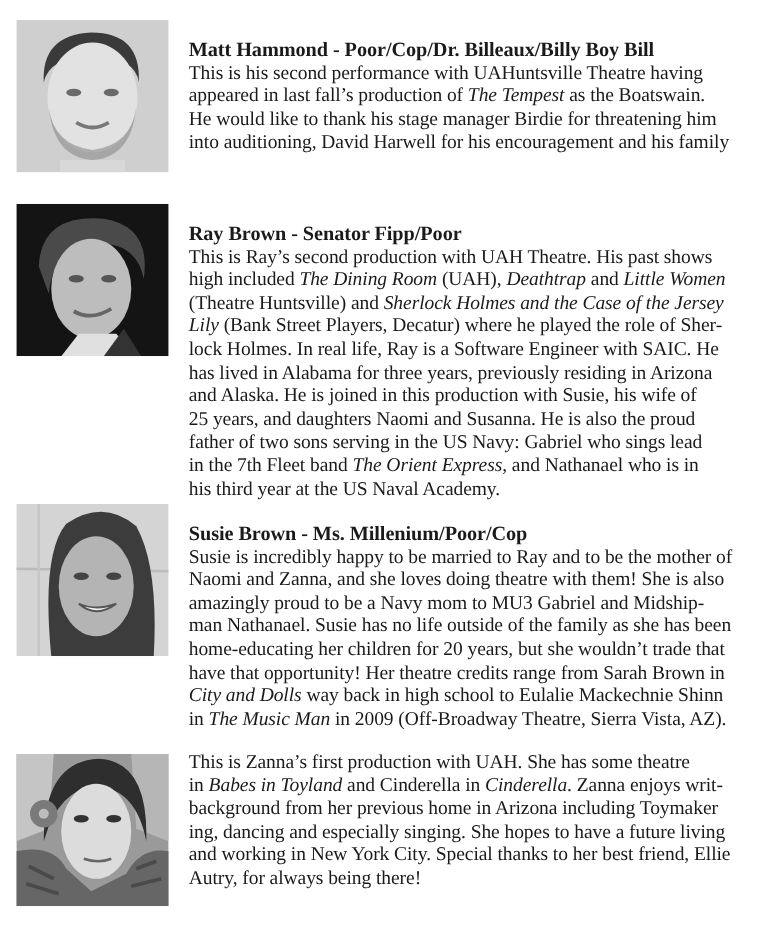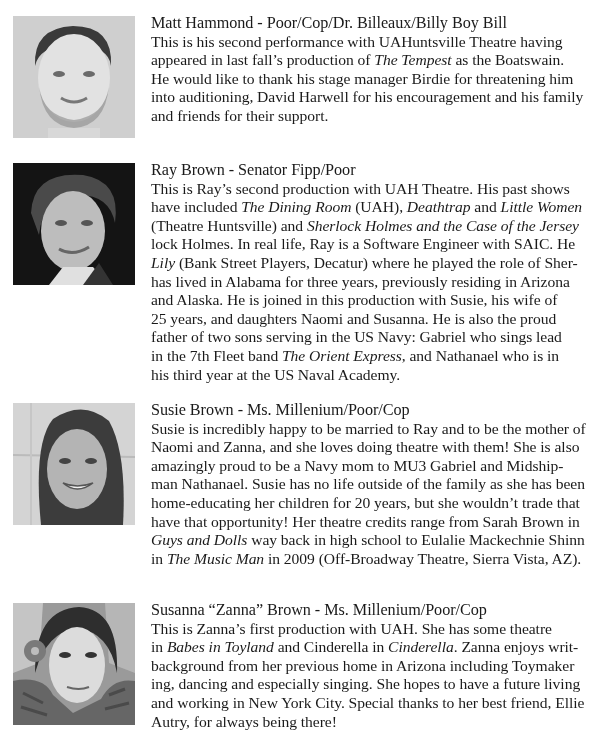--- a/index.html
+++ b/index.html
@@ -2,21 +2,21 @@
 <html><head>
 <meta charset="utf-8">
 <style>
   html, body { margin: 0; padding: 0; background: #ffffff; }
   body { width: 607px; height: 746px; position: relative; overflow: hidden;
          font-family: "Liberation Serif", "DejaVu Serif", serif; color: #1a1a1a; }
   .bio { position: absolute; left: 0; width: 607px; }
   .photo { position: absolute; left: 13px; width: 122px; height: 122px; overflow: hidden; }
   .photo svg { display: block; width: 122px; height: 122px; }
   .text { position: absolute; left: 151px; width: 452px; font-size: 15.6px; line-height: 18.6px; letter-spacing: -0.05px; }
-  .name { font-weight: normal; font-size: 16.2px; display: block; }
+  .name { font-weight: bold; font-size: 16.2px; display: block; margin-top: 17px; }
   .line { display: block; white-space: nowrap; }
   .line i { font-style: italic; font-family: Liberation Serif, serif; }
 </style>
 </head>
 <body>
 
 <div class="bio">
   <div class="photo" style="top:16px;">
     <svg viewBox="0 0 122 122">
       <rect width="122" height="122" fill="#cfcfcf"></rect>
@@ -29,21 +29,20 @@
       <rect x="35" y="112" width="52" height="10" fill="#d8d8d8"></rect>
     </svg>
   </div>
   <div class="text" style="top:14px;">
     <span class="name">Matt Hammond - Poor/Cop/Dr. Billeaux/Billy Boy Bill</span>
     <div>
         <span class="line"><span>This is his second performance with UAHuntsville Theatre having</span></span>
         <span class="line"><span>appeared in last fall’s production of </span><i>The Tempest</i><span> as the Boatswain.</span></span>
         <span class="line"><span>He would like to thank his stage manager Birdie for threatening him</span></span>
         <span class="line"><span>into auditioning, David Harwell for his encouragement and his family</span></span>
-        <span class="line"><span>and friends for their support.</span></span>
       </div>
   </div>
 </div>
 
 <div class="bio">
   <div class="photo" style="top:163px;">
     <svg viewBox="0 0 122 122">
       <rect width="122" height="122" fill="#141414"></rect>
       <path d="M18 50 Q20 8 70 12 Q108 18 102 60 Q96 30 62 32 Q30 34 26 72Z" fill="#4a4a4a"></path>
       <ellipse cx="60" cy="68" rx="32" ry="40" fill="#bdbdbd"></ellipse>
@@ -51,24 +50,24 @@
       <ellipse cx="74" cy="60" rx="6" ry="3" fill="#555"></ellipse>
       <path d="M46 86 Q60 94 76 84" stroke="#666" stroke-width="3" fill="none"></path>
       <path d="M36 122 L50 104 L80 104 L96 122Z" fill="#e0e0e0"></path>
       <path d="M70 122 L86 100 L100 122Z" fill="#333"></path>
     </svg>
   </div>
   <div class="text" style="top:161px;">
     <span class="name">Ray Brown - Senator Fipp/Poor</span>
     <div>
         <span class="line"><span>This is Ray’s second production with UAH Theatre. His past shows</span></span>
-        <span class="line"><span>have included </span><i>The Dining Room</i><span> (UAH), </span><i>Deathtrap</i><span> and </span><i>Little Women</i></span>
+        <span class="line"><span>high included </span><i>The Dining Room</i><span> (UAH), </span><i>Deathtrap</i><span> and </span><i>Little Women</i></span>
         <span class="line"><span>(Theatre Huntsville) and </span><i>Sherlock Holmes and the Case of the Jersey</i></span>
+        <span class="line"><i>Lily</i><span> (Bank Street Players, Decatur) where he played the role of Sher-</span></span>
         <span class="line"><span>lock Holmes. In real life, Ray is a Software Engineer with SAIC. He</span></span>
-        <span class="line"><i>Lily</i><span> (Bank Street Players, Decatur) where he played the role of Sher-</span></span>
         <span class="line"><span>has lived in Alabama for three years, previously residing in Arizona</span></span>
         <span class="line"><span>and Alaska. He is joined in this production with Susie, his wife of</span></span>
         <span class="line"><span>25 years, and daughters Naomi and Susanna. He is also the proud</span></span>
         <span class="line"><span>father of two sons serving in the US Navy: Gabriel who sings lead</span></span>
         <span class="line"><span>in the 7th Fleet band </span><i>The Orient Express</i><span>, and Nathanael who is in</span></span>
         <span class="line"><span>his third year at the US Naval Academy.</span></span>
       </div>
   </div>
 </div>
 
@@ -87,21 +86,21 @@
   </div>
   <div class="text" style="top:401px;">
     <span class="name">Susie Brown - Ms. Millenium/Poor/Cop</span>
     <div>
         <span class="line"><span>Susie is incredibly happy to be married to Ray and to be the mother of</span></span>
         <span class="line"><span>Naomi and Zanna, and she loves doing theatre with them! She is also</span></span>
         <span class="line"><span>amazingly proud to be a Navy mom to MU3 Gabriel and Midship-</span></span>
         <span class="line"><span>man Nathanael. Susie has no life outside of the family as she has been</span></span>
         <span class="line"><span>home-educating her children for 20 years, but she wouldn’t trade that</span></span>
         <span class="line"><span>have that opportunity! Her theatre credits range from Sarah Brown in</span></span>
-        <span class="line"><i>Guys and Dolls</i><span> way back in high school to Eulalie Mackechnie Shinn</span></span>
+        <span class="line"><i>City and Dolls</i><span> way back in high school to Eulalie Mackechnie Shinn</span></span>
         <span class="line"><span>in </span><i>The Music Man</i><span> in 2009 (Off-Broadway Theatre, Sierra Vista, AZ).</span></span>
       </div>
   </div>
 </div>
 
 <div class="bio">
   <div class="photo" style="top:603px;">
     <svg viewBox="0 0 122 122">
       <rect width="122" height="122" fill="#9a9a9a"></rect>
       <path d="M0 0 L30 0 L26 60 L0 70Z" fill="#cfcfcf" opacity="0.8"></path>
@@ -111,21 +110,20 @@
       <circle cx="22" cy="48" r="11" fill="#7a7a7a"></circle>
       <circle cx="22" cy="48" r="4" fill="#bdbdbd"></circle>
       <ellipse cx="52" cy="52" rx="6" ry="3" fill="#333"></ellipse>
       <ellipse cx="78" cy="52" rx="6" ry="3" fill="#333"></ellipse>
       <path d="M54 84 Q66 88 76 84" stroke="#666" stroke-width="2" fill="none"></path>
       <path d="M0 122 L0 78 Q30 72 40 92 L60 110 L88 96 Q100 74 122 78 L122 122Z" fill="#666"></path>
       <path d="M10 90 L30 100 M8 104 L34 112 M96 92 L112 86 M92 106 L116 100" stroke="#4a4a4a" stroke-width="3"></path>
     </svg>
   </div>
   <div class="text" style="top:601px;">
-    <span class="name">Susanna “Zanna” Brown - Ms. Millenium/Poor/Cop</span>
     <div>
         <span class="line"><span>This is Zanna’s first production with UAH. She has some theatre</span></span>
         <span class="line"><span>in </span><i>Babes in Toyland</i><span> and Cinderella in </span><i>Cinderella</i><span>. Zanna enjoys writ-</span></span>
         <span class="line"><span>background from her previous home in Arizona including Toymaker</span></span>
         <span class="line"><span>ing, dancing and especially singing. She hopes to have a future living</span></span>
         <span class="line"><span>and working in New York City. Special thanks to her best friend, Ellie</span></span>
         <span class="line"><span>Autry, for always being there!</span></span>
       </div>
   </div>
 </div>

